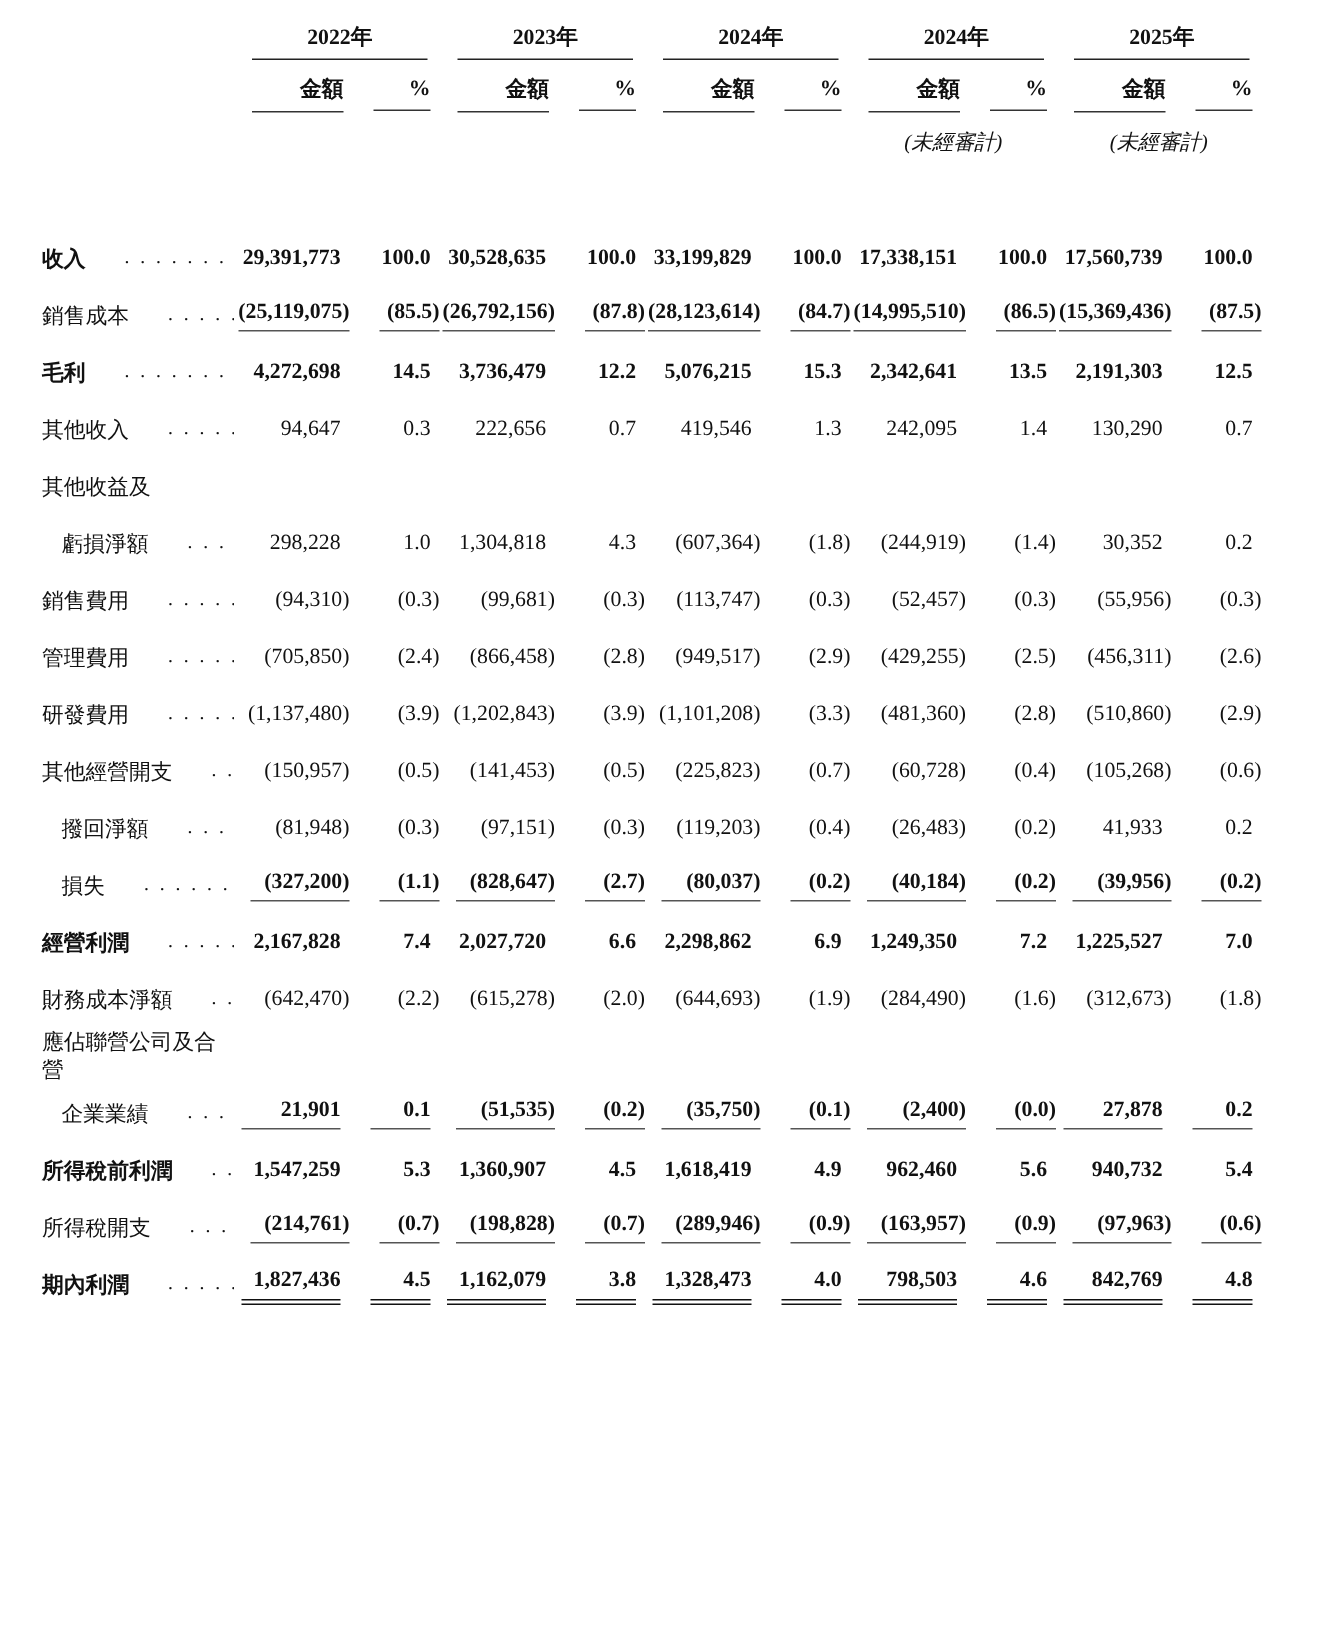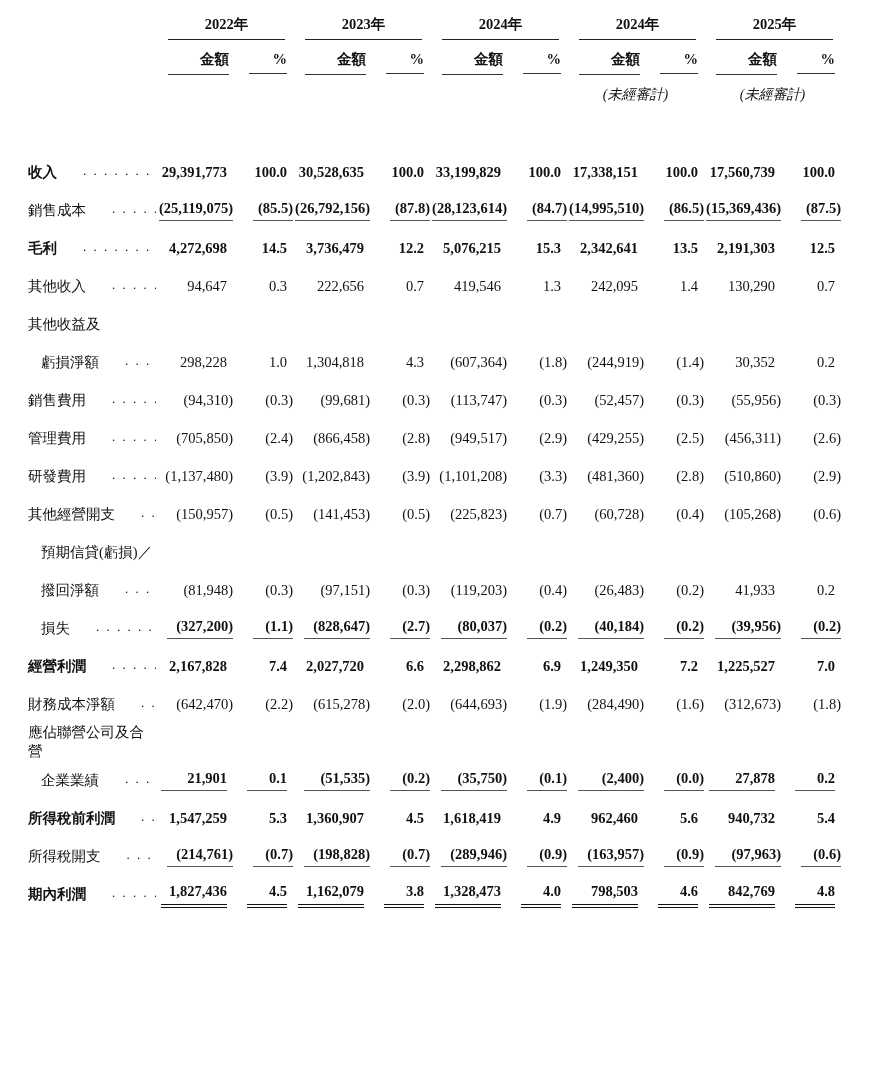--- a/index.html
+++ b/index.html
@@ -294,28 +294,20 @@
           <td class="amt"><span class="v hang">(225,823)</span></td>
           <td class="pct"><span class="p hang">(0.7)</span></td>
           <td class="amt"><span class="v hang">(60,728)</span></td>
           <td class="pct"><span class="p hang">(0.4)</span></td>
           <td class="amt"><span class="v hang">(105,268)</span></td>
           <td class="pct"><span class="p hang">(0.6)</span></td>
         </tr>
         <tr>
           <td class="lbl">
             <div class="lbl-line ind">
-              <span>預期信貸(虧損)／</span>
-            </div>
-          </td>
-          <td colspan="10"></td>
-        </tr>
-        <tr>
-          <td class="lbl">
-            <div class="lbl-line ind">
               <span>撥回淨額</span>
               <span class="dots">. . . . . . . . . . . . . . . . . . . . . . . . . . . . . . . . . . . . . . . . </span>
             </div>
           </td>
           <td class="amt"><span class="v hang">(81,948)</span></td>
           <td class="pct"><span class="p hang">(0.3)</span></td>
           <td class="amt"><span class="v hang">(97,151)</span></td>
           <td class="pct"><span class="p hang">(0.3)</span></td>
           <td class="amt"><span class="v hang">(119,203)</span></td>
           <td class="pct"><span class="p hang">(0.4)</span></td>

